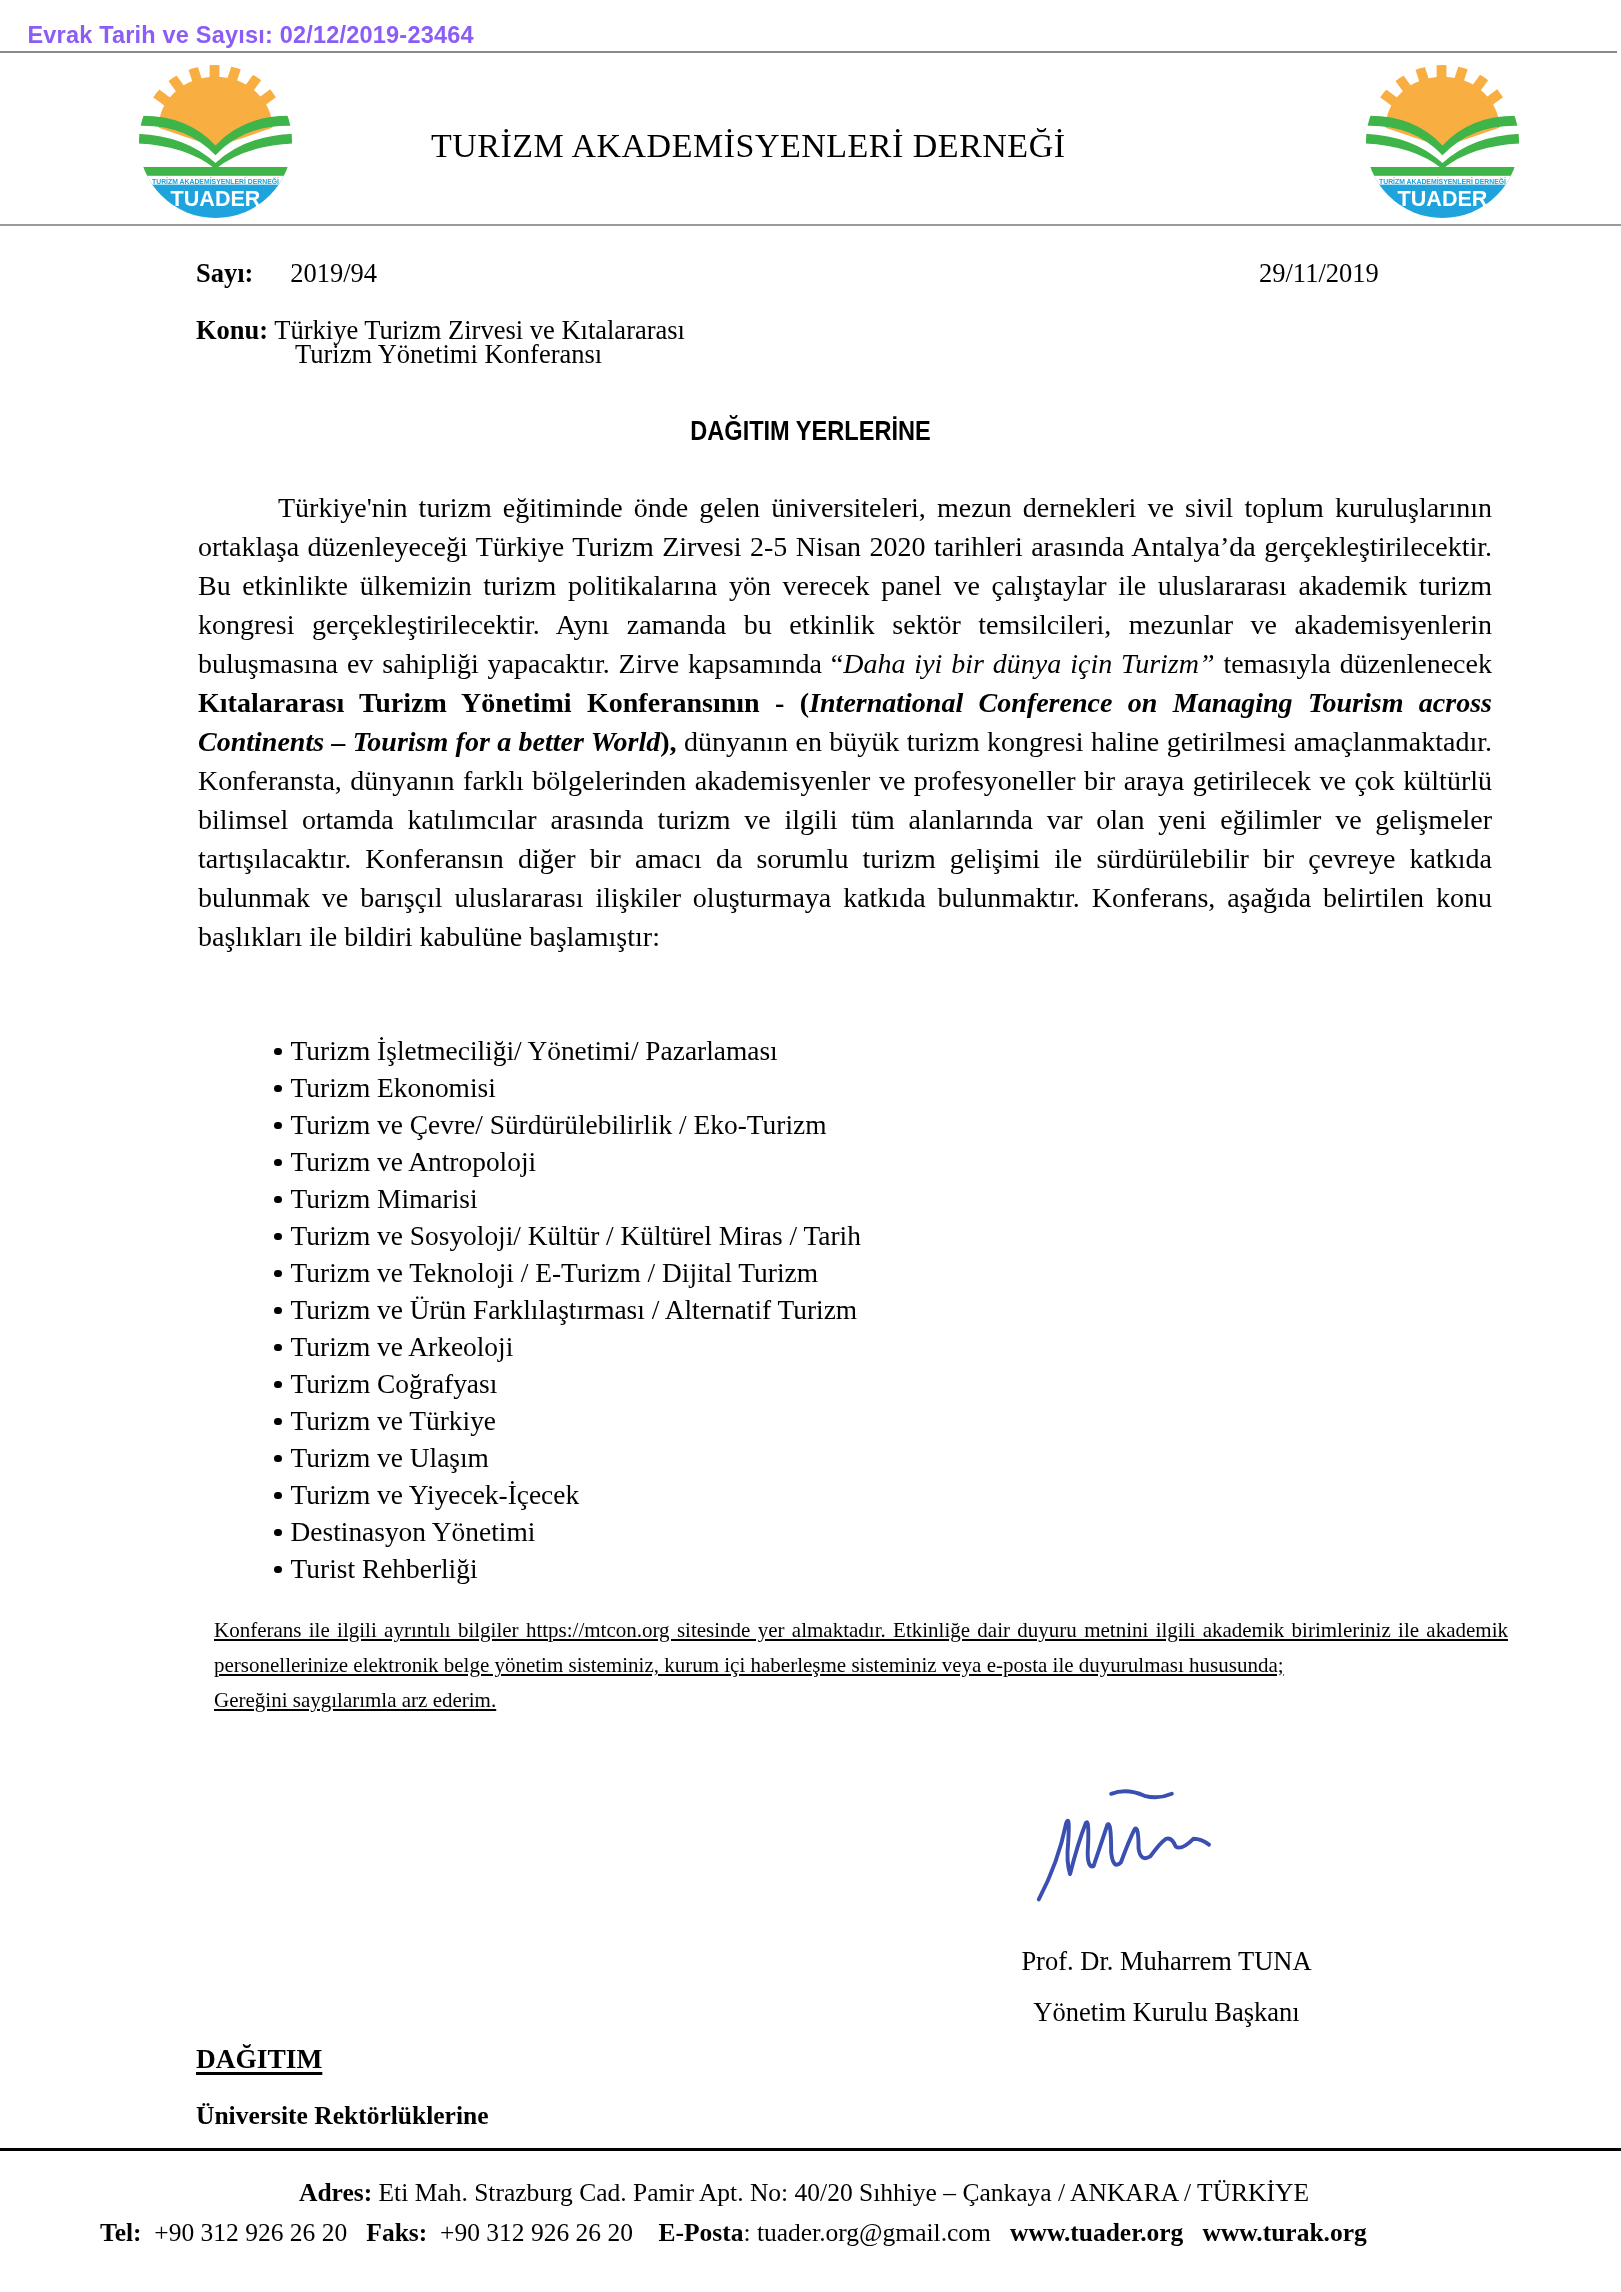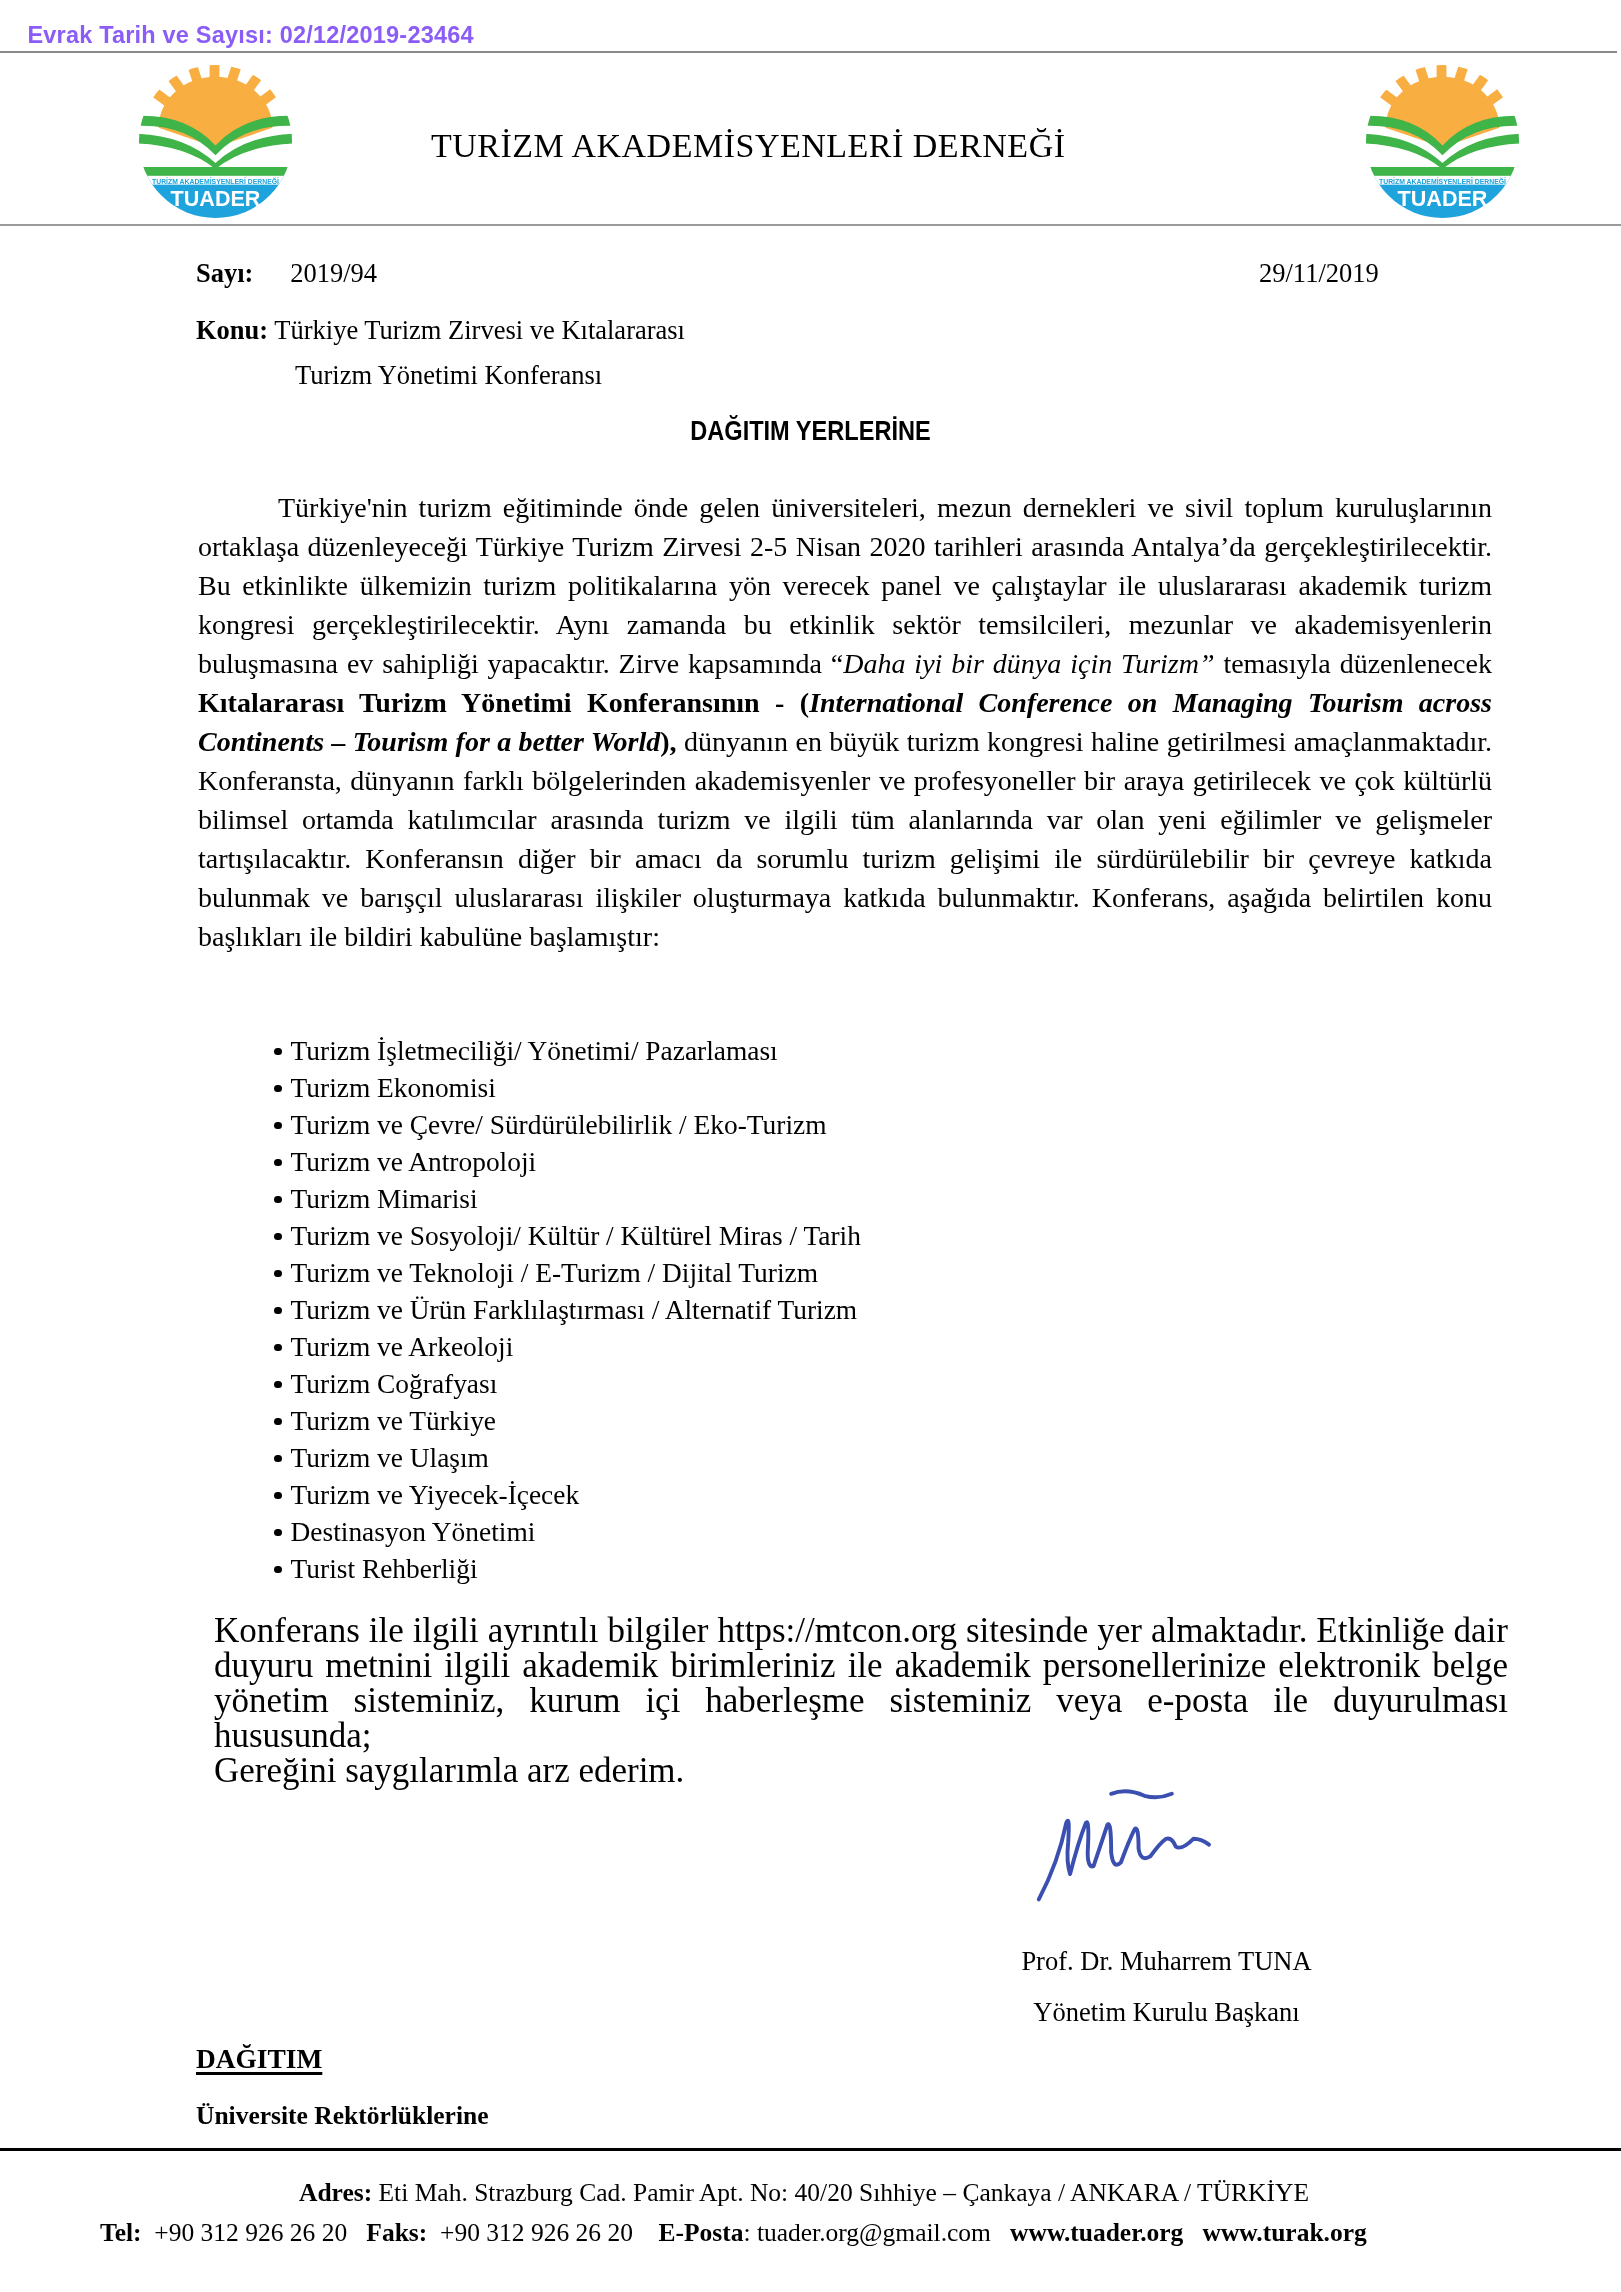--- a/index.html
+++ b/index.html
@@ -20,21 +20,21 @@
 
   .para { left:198px; width:1294px; font-size:28px; line-height:39px; text-align:justify; text-align-last:left; }
   .para .indent { display:inline-block; width:80px; }
   .para i { font-style:italic; }
   .para b { font-weight:bold; }
 
   .topics { left:272px; top:1033px; list-style:none; margin:0; padding:0; font-size:27.4px; line-height:37px; }
   .topics li { display:flex; align-items:center; }
   .topics .bullet { display:inline-block; width:7.8px; height:7.8px; border-radius:50%; background:#000; margin-right:8.8px; margin-left:2px; }
 
-  .para2 { left:214px; width:1294px; top:1613px; font-size:35px; line-height:35px; text-align:justify; }
+  .para2 { left:214px; width:1294px; top:1613px; font-size:21px; line-height:35px; text-align:justify;text-decoration:underline; }
   .para2 .last { text-align:left; }
 
   .sig { left:1029px; top:1784px; width:225px; height:137px; }
   .signer { left:941px; width:451px; text-align:center; font-size:26.5px; }
 
   .dist-head { left:196px; top:2044px; font-weight:bold; font-size:27.4px; text-decoration:underline; text-decoration-thickness:2.9px; text-underline-offset:3.9px; }
   .dist-item { left:196px; top:2101px; font-weight:bold; font-size:25.5px; }
 
   .rule-footer { left:0; top:2148px; width:1621px; height:2.9px; background:#000; }
   .footer-addr { left:0; width:1608px; top:2178px; text-align:center; font-size:25.5px; transform:translateX(0px); }
@@ -111,21 +111,21 @@
 <div class="abs meta-line" style="left:196px;top:258px;">
   <span class="meta-label">Sayı:</span>
   <span style="display:inline-block;width:23.5px;"></span>
   <span>2019/94</span>
 </div>
 <div class="abs meta-line" style="left:1259px;top:258px;">29/11/2019</div>
 <div class="abs meta-line" style="left:196px;top:315px;">
   <span class="meta-label">Konu:</span>
   <span>Türkiye Turizm Zirvesi ve Kıtalararası</span>
 </div>
-<div class="abs meta-line" style="left:295px;top:360px;">Turizm Yönetimi Konferansı</div>
+<div class="abs meta-line" style="left:295px;top:339px;">Turizm Yönetimi Konferansı</div>
 
 <div class="abs heading">DAĞITIM YERLERİNE</div>
 
 <div class="abs para" style="top:488px;"><span class="indent"></span><span>Türkiye'nin turizm eğitiminde önde gelen üniversiteleri, mezun dernekleri ve sivil toplum kuruluşlarının ortaklaşa düzenleyeceği Türkiye Turizm Zirvesi 2-5 Nisan 2020 tarihleri arasında Antalya’da gerçekleştirilecektir. Bu etkinlikte ülkemizin turizm politikalarına yön verecek panel ve çalıştaylar ile uluslararası akademik turizm kongresi gerçekleştirilecektir. Aynı zamanda bu etkinlik sektör temsilcileri, mezunlar ve akademisyenlerin buluşmasına ev sahipliği yapacaktır. Zirve kapsamında “</span><i>Daha iyi bir dünya için Turizm”</i><span> temasıyla düzenlenecek </span><b>Kıtalararası Turizm Yönetimi Konferansının - (</b><b><i>International Conference on Managing Tourism across Continents – Tourism for a better World</i></b><b>),</b><span> dünyanın en büyük turizm kongresi haline getirilmesi amaçlanmaktadır. Konferansta, dünyanın farklı bölgelerinden akademisyenler ve profesyoneller bir araya getirilecek ve çok kültürlü bilimsel ortamda katılımcılar arasında turizm ve ilgili tüm alanlarında var olan yeni eğilimler ve gelişmeler tartışılacaktır. Konferansın diğer bir amacı da sorumlu turizm gelişimi ile sürdürülebilir bir çevreye katkıda bulunmak ve barışçıl uluslararası ilişkiler oluşturmaya katkıda bulunmaktır. Konferans, aşağıda belirtilen konu başlıkları ile bildiri kabulüne başlamıştır:</span></div>
 
 <ul class="abs topics">
   <li>
       <span class="bullet"></span>
       <span>Turizm İşletmeciliği/ Yönetimi/ Pazarlaması</span>
     </li>

